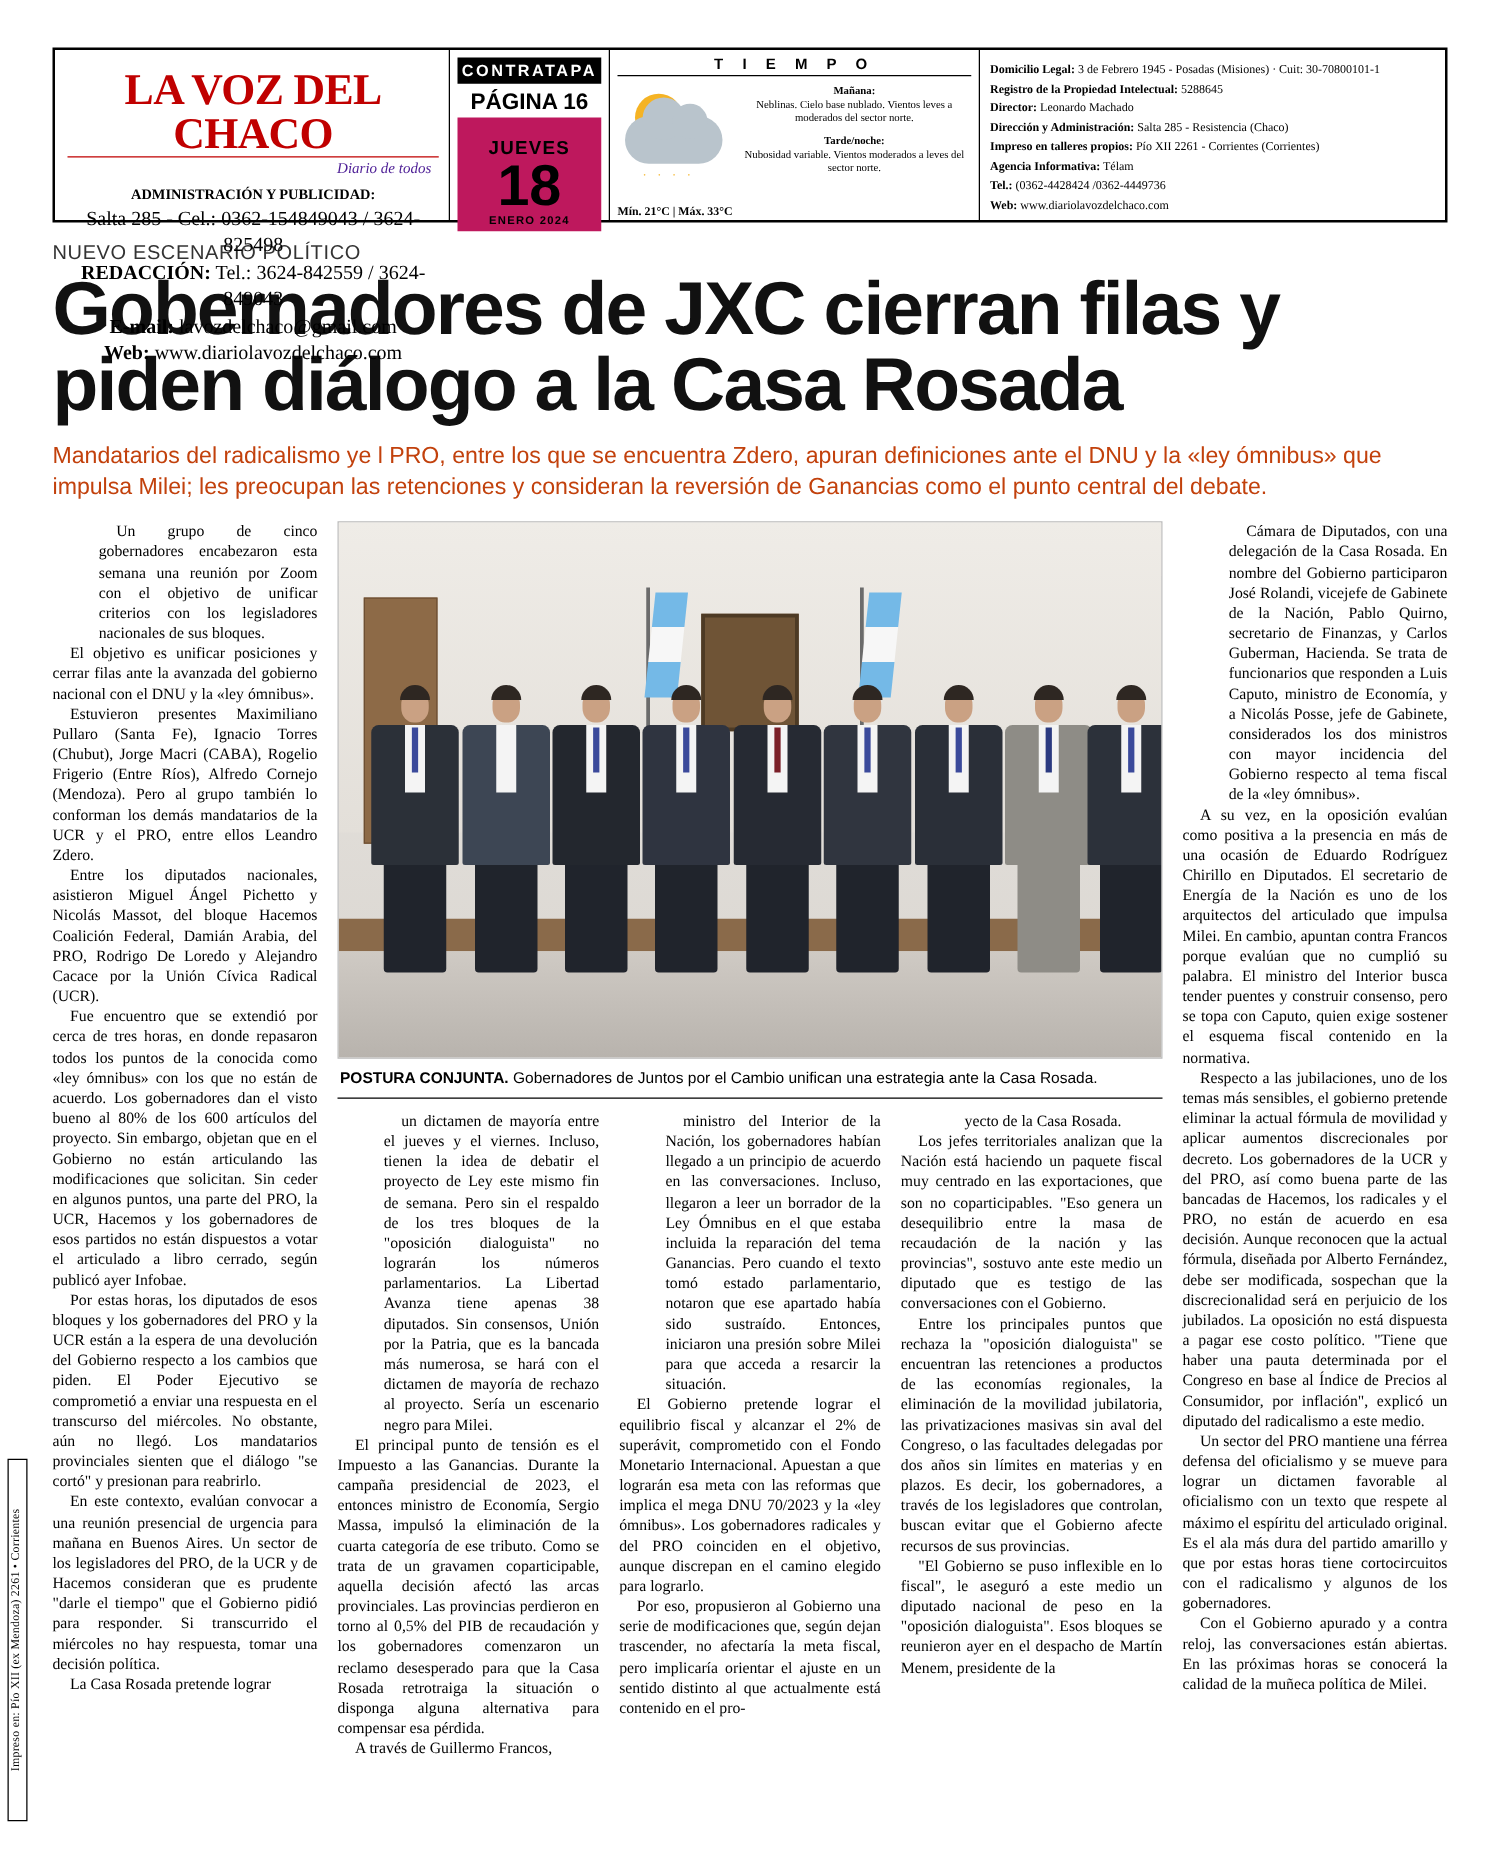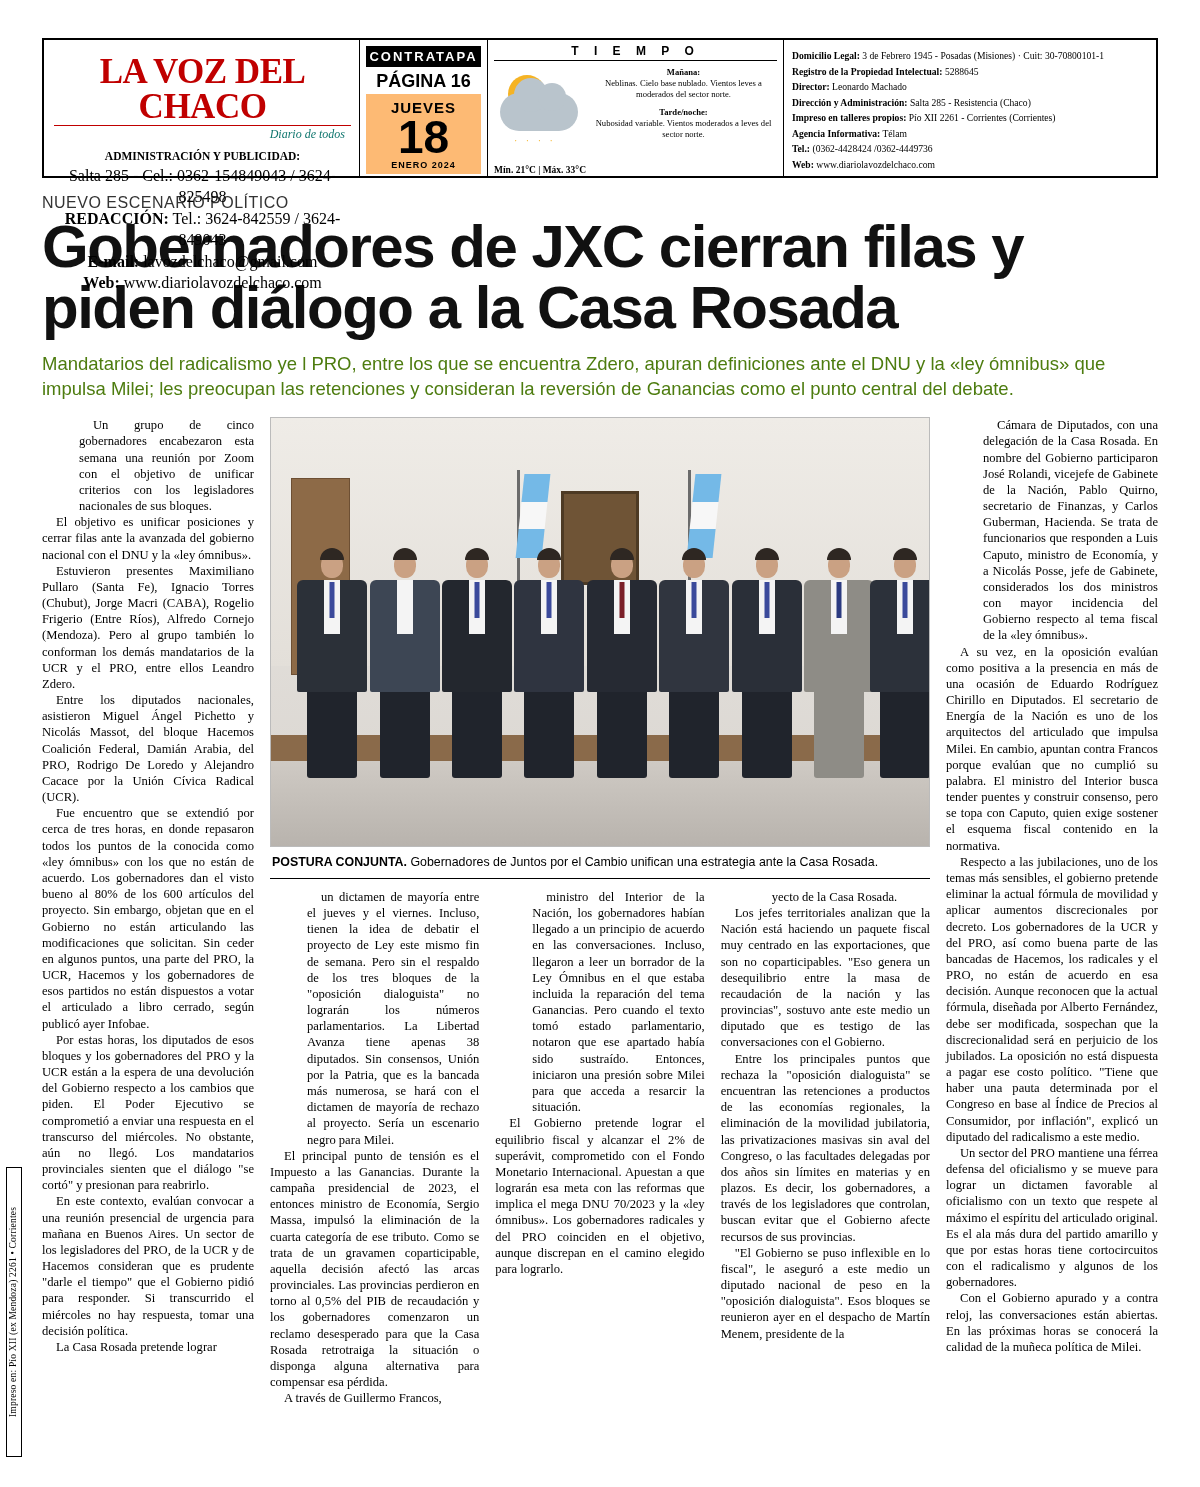--- a/index.html
+++ b/index.html
@@ -34,21 +34,21 @@
     font-weight: bold;
     font-size: 35px;
     color: #c00000;
     letter-spacing: -0.5px;
     line-height: 1;
     margin-top: 4px;
   }
   .mh-logo-sub {
     font-size: 12px;
     font-style: italic;
-    color: #0f766e;
+    color: #4c1d95;
     text-align: right;
     padding-right: 6px;
     margin-top: 1px;
     border-top: 1px solid #c00000;
     padding-top: 1px;
   }
   .mh-admin {
     font-size: 11.5px;
     font-weight: bold;
     margin-top: 7px;
@@ -72,23 +72,23 @@
     letter-spacing: 2px;
     padding: 3px 0;
     margin: 0 6px;
   }
   .ct-pagina {
     font-family: "Liberation Sans", sans-serif;
     font-weight: bold; font-size: 18px;
     margin: 4px 0 2px 0;
   }
   .ct-yellow {
-    background: #fdba74;
+    background: #be185d;
     margin: 0 6px 6px 6px;
-    padding: 5px 0 4px 0;
+    padding: 16px 0 4px 0;
   }
   .ct-dia {
     font-family: "Liberation Sans", sans-serif;
     font-weight: bold; font-size: 15px;
     letter-spacing: 1px;
   }
   .ct-num {
     font-family: "Liberation Sans", sans-serif;
     font-weight: bold; font-size: 46px;
     line-height: 0.95;
@@ -168,21 +168,21 @@
     font-size: 60px;
     line-height: 1.02;
     letter-spacing: -1.5px;
     color: #111;
     margin: 2px 0 14px 0;
   }
   .subhead {
     font-family: "Liberation Sans", sans-serif;
     font-size: 18.5px;
     line-height: 1.32;
-    color: #4d7c0f;
+    color: #c2410c;
     margin-bottom: 16px;
     padding-right: 4px;
   }
 
   
   .body-grid {
     display: grid;
     grid-template-columns: 212px 1fr 212px;
     column-gap: 16px;
     position: relative;
@@ -499,20 +499,21 @@
 
       <div class="mid-cols">
         <div>
           <p class="art first">un dictamen de mayoría entre el jueves y el viernes. Incluso, tienen la idea de debatir el proyecto de Ley este mismo fin de semana. Pero sin el respaldo de los tres bloques de la "oposición dialoguista" no lograrán los números parlamentarios. La Libertad Avanza tiene apenas 38 diputados. Sin consensos, Unión por la Patria, que es la bancada más numerosa, se hará con el dictamen de mayoría de rechazo al proyecto. Sería un escenario negro para Milei.</p>
           <p class="art">El principal punto de tensión es el Impuesto a las Ganancias. Durante la campaña presidencial de 2023, el entonces ministro de Economía, Sergio Massa, impulsó la eliminación de la cuarta categoría de ese tributo. Como se trata de un gravamen coparticipable, aquella decisión afectó las arcas provinciales. Las provincias perdieron en torno al 0,5% del PIB de recaudación y los gobernadores comenzaron un reclamo desesperado para que la Casa Rosada retrotraiga la situación o disponga alguna alternativa para compensar esa pérdida.</p>
           <p class="art">A través de Guillermo Francos,</p>
         </div>
         <div>
           <p class="art first">ministro del Interior de la Nación, los gobernadores habían llegado a un principio de acuerdo en las conversaciones. Incluso, llegaron a leer un borrador de la Ley Ómnibus en el que estaba incluida la reparación del tema Ganancias. Pero cuando el texto tomó estado parlamentario, notaron que ese apartado había sido sustraído. Entonces, iniciaron una presión sobre Milei para que acceda a resarcir la situación.</p>
           <p class="art">El Gobierno pretende lograr el equilibrio fiscal y alcanzar el 2% de superávit, comprometido con el Fondo Monetario Internacional. Apuestan a que lograrán esa meta con las reformas que implica el mega DNU 70/2023 y la «ley ómnibus». Los gobernadores radicales y del PRO coinciden en el objetivo, aunque discrepan en el camino elegido para lograrlo.</p>
+          <p class="art">Por eso, propusieron al Gobierno una serie de modificaciones que, según dejan trascender, no afectaría la meta fiscal, pero implicaría orientar el ajuste en un sentido distinto al que actualmente está contenido en el pro-</p>
         </div>
         <div>
           <p class="art first">yecto de la Casa Rosada.</p>
           <p class="art">Los jefes territoriales analizan que la Nación está haciendo un paquete fiscal muy centrado en las exportaciones, que son no coparticipables. "Eso genera un desequilibrio entre la masa de recaudación de la nación y las provincias", sostuvo ante este medio un diputado que es testigo de las conversaciones con el Gobierno.</p>
           <p class="art">Entre los principales puntos que rechaza la "oposición dialoguista" se encuentran las retenciones a productos de las economías regionales, la eliminación de la movilidad jubilatoria, las privatizaciones masivas sin aval del Congreso, o las facultades delegadas por dos años sin límites en materias y en plazos. Es decir, los gobernadores, a través de los legisladores que controlan, buscan evitar que el Gobierno afecte recursos de sus provincias.</p>
           <p class="art">"El Gobierno se puso inflexible en lo fiscal", le aseguró a este medio un diputado nacional de peso en la "oposición dialoguista". Esos bloques se reunieron ayer en el despacho de Martín Menem, presidente de la</p>
         </div>
       </div>
     </div>
 

